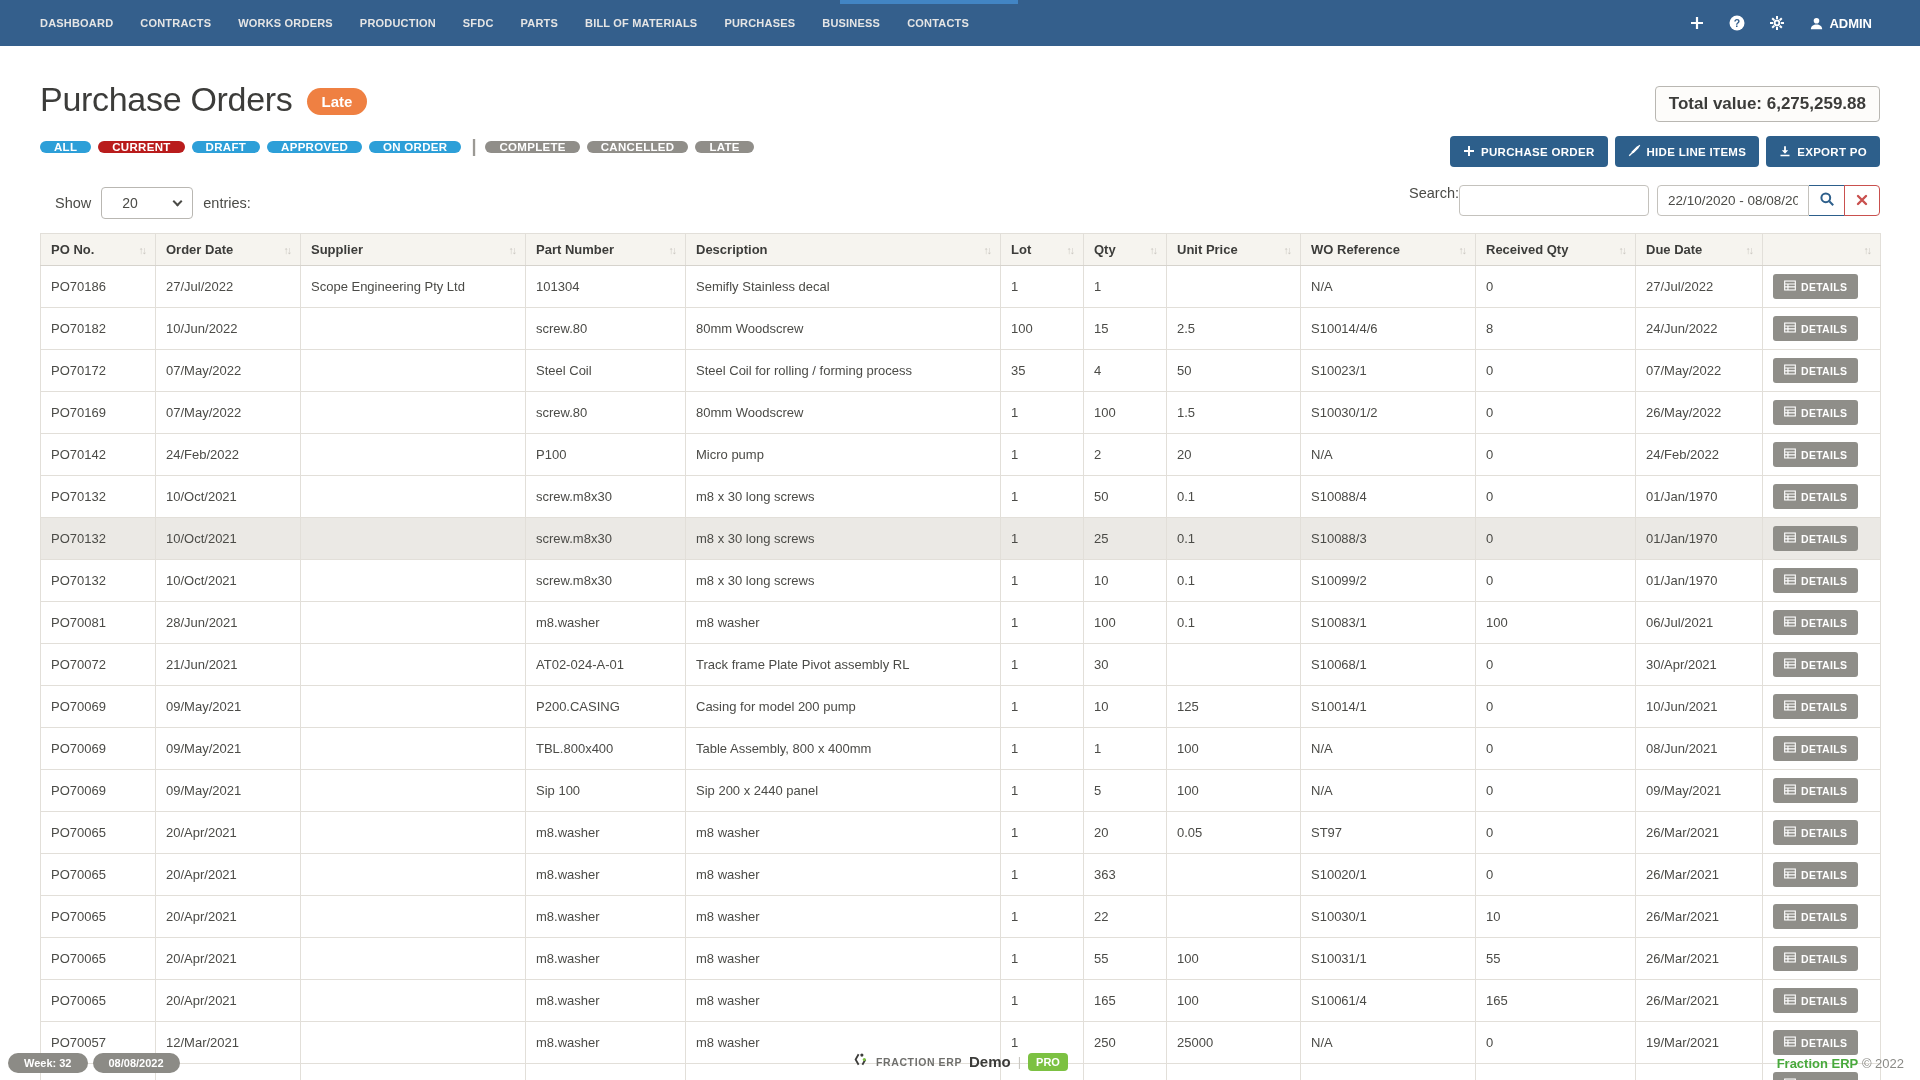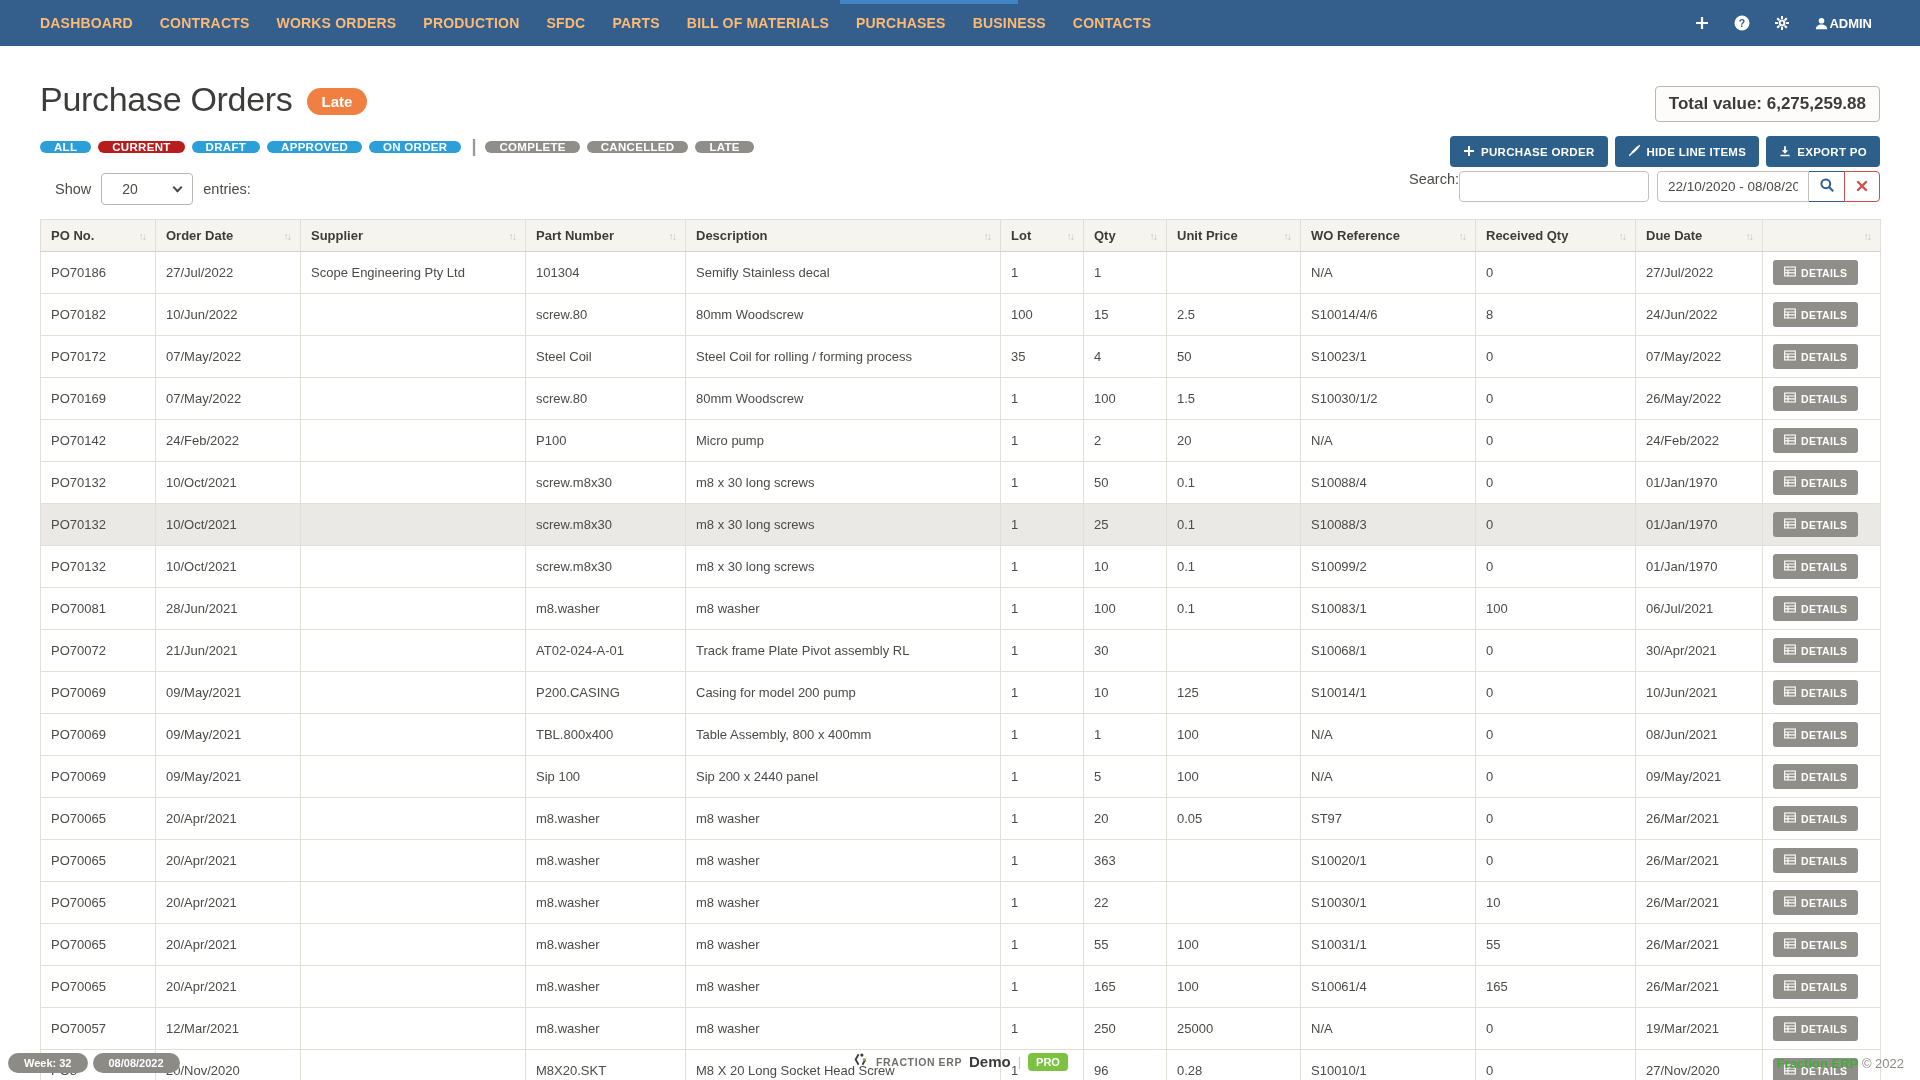--- a/index.html
+++ b/index.html
@@ -5,25 +5,25 @@
   * { box-sizing: border-box; margin: 0; padding: 0; }
   html,body { width:1920px; height:1080px; overflow:hidden; background:#ffffff;
     font-family:"Liberation Sans", sans-serif; color:#4b4b47; }
   .page { position:relative; width:1920px; height:1080px; }
 
   
   .topnav { height:46px; background:#345f8c; display:flex; align-items:center;
     padding:0 40px; position:relative; }
   .topnav-strip { position:absolute; top:0; left:840px; width:178px; height:4px; background:#4285c4; }
   .nav-links { display:flex; gap:27px; align-items:center; }
-  .nav-link { color:#fdba74; font-size:14px; font-weight:bold; letter-spacing:.2px;
+  .nav-link { color:#e5e5e5; font-size:11px; font-weight:bold; letter-spacing:.2px;
     text-transform:uppercase; cursor:pointer; white-space:nowrap; }
   .nav-right { position:absolute; right:48px; top:0; height:46px; display:flex; align-items:center; gap:24px; }
   .nav-icon { display:flex; align-items:center; cursor:pointer; }
-  .admin { display:flex; align-items:center; color:#fff; font-size:13px; font-weight:bold; }
+  .admin { display:flex; align-items:center; gap:5px; color:#fff; font-size:13px; font-weight:bold; }
 
   
   .content { padding:0 40px; position:relative; }
   .title-row { margin-top:34px; display:flex; align-items:center; gap:14px; }
   .page-title { font-size:34px; font-weight:400; color:#3c3c3a; letter-spacing:-.3px; }
   .late-badge { background:#ef8042; color:#fff; font-size:15px; font-weight:bold;
     padding:5px 15px; border-radius:16px; margin-top:4px; }
   .total-box { position:absolute; right:40px; top:6px; border:1px solid #b9b7b2; border-radius:4px;
     background:#fdfcfa; padding:7px 13px; font-size:17px; font-weight:bold; color:#3c3c3a; }
 
@@ -35,21 +35,21 @@
   .fbtn.blue { background:#2d9fd8; }
   .fbtn.green { background:#b91c1c; }
   .fbtn.gray { background:#908e89; }
   .fsep { color:#9b9994; font-size:18px; margin:0 9px 0 3px; font-weight:bold; }
   .action-buttons { position:absolute; right:0; top:0; display:flex; gap:7px; }
   .abtn { display:flex; align-items:center; gap:6px; background:#2d5f8b; border:none; color:#fff;
     font-family:inherit; font-size:11.5px; font-weight:bold; letter-spacing:.3px;
     text-transform:uppercase; padding:8px 13px; border-radius:4px; cursor:pointer; }
 
   
-  .controls-row { margin-top:16px; display:flex; align-items:center; position:relative; }
+  .controls-row { margin-top:30px; display:flex; align-items:center; position:relative; }
   .show-group { display:flex; align-items:center; gap:10px; margin-left:15px; font-size:14.5px; }
   .select-wrap { position:relative; }
   select.entries { appearance:none; -webkit-appearance:none; width:92px; height:32px;
     border:1px solid #b9b7b2; border-radius:4px; background:#fff; font-family:inherit;
     font-size:14px; color:#4b4b47; padding:0 24px 0 20px; }
   .select-arrow { position:absolute; right:12px; top:11px; width:7px; height:7px;
     border-right:2px solid #4b4b47; border-bottom:2px solid #4b4b47; transform:rotate(45deg);
     pointer-events:none; }
   .search-group { position:absolute; right:0; top:-2px; display:flex; align-items:flex-start; }
   .search-label { font-size:14.5px; }

